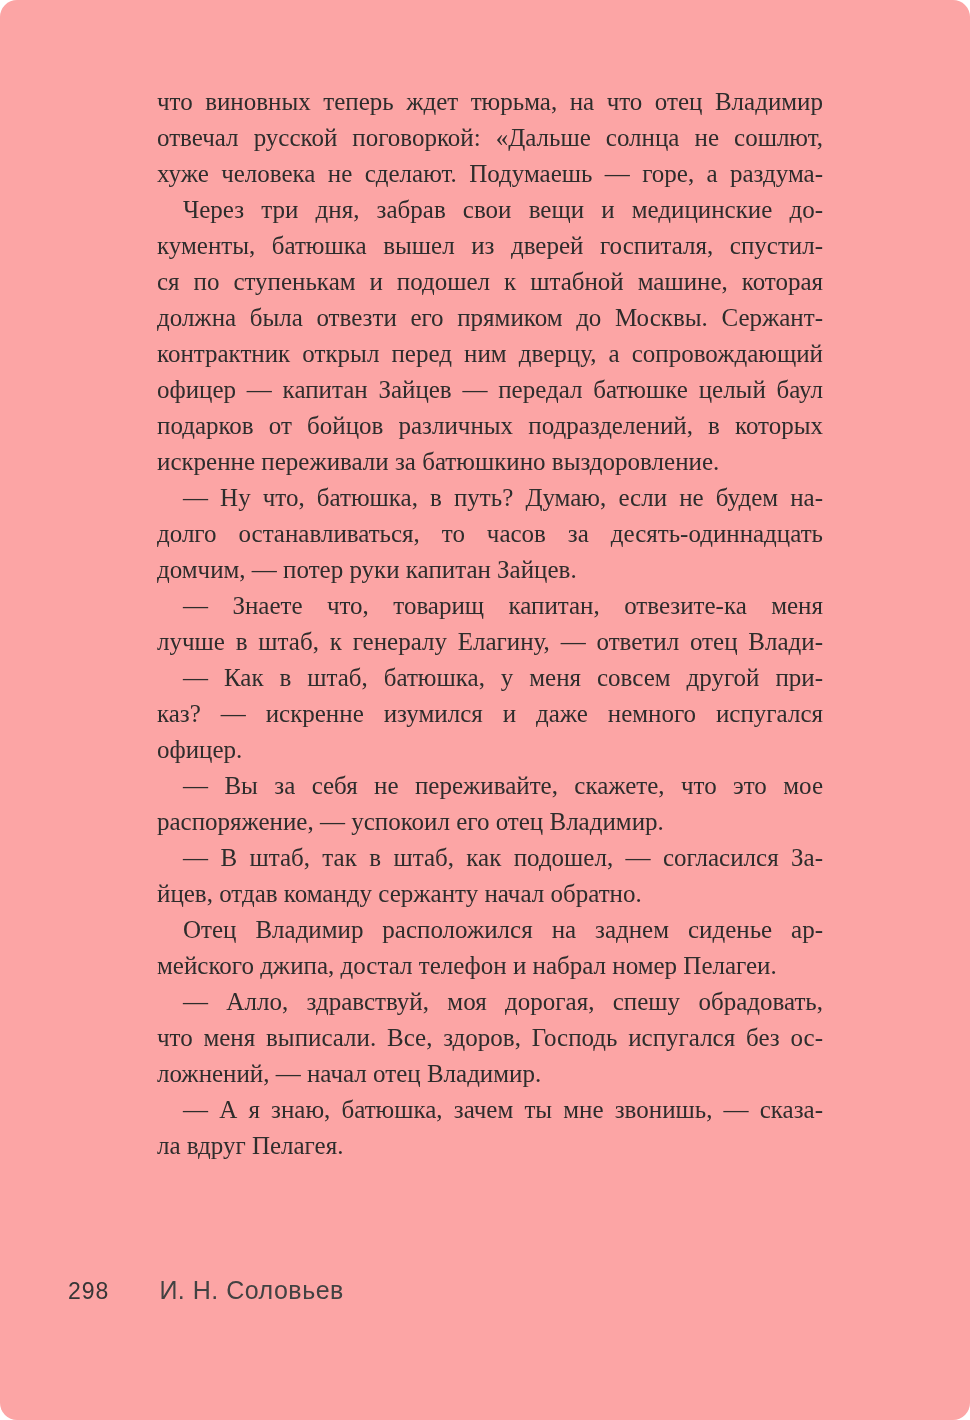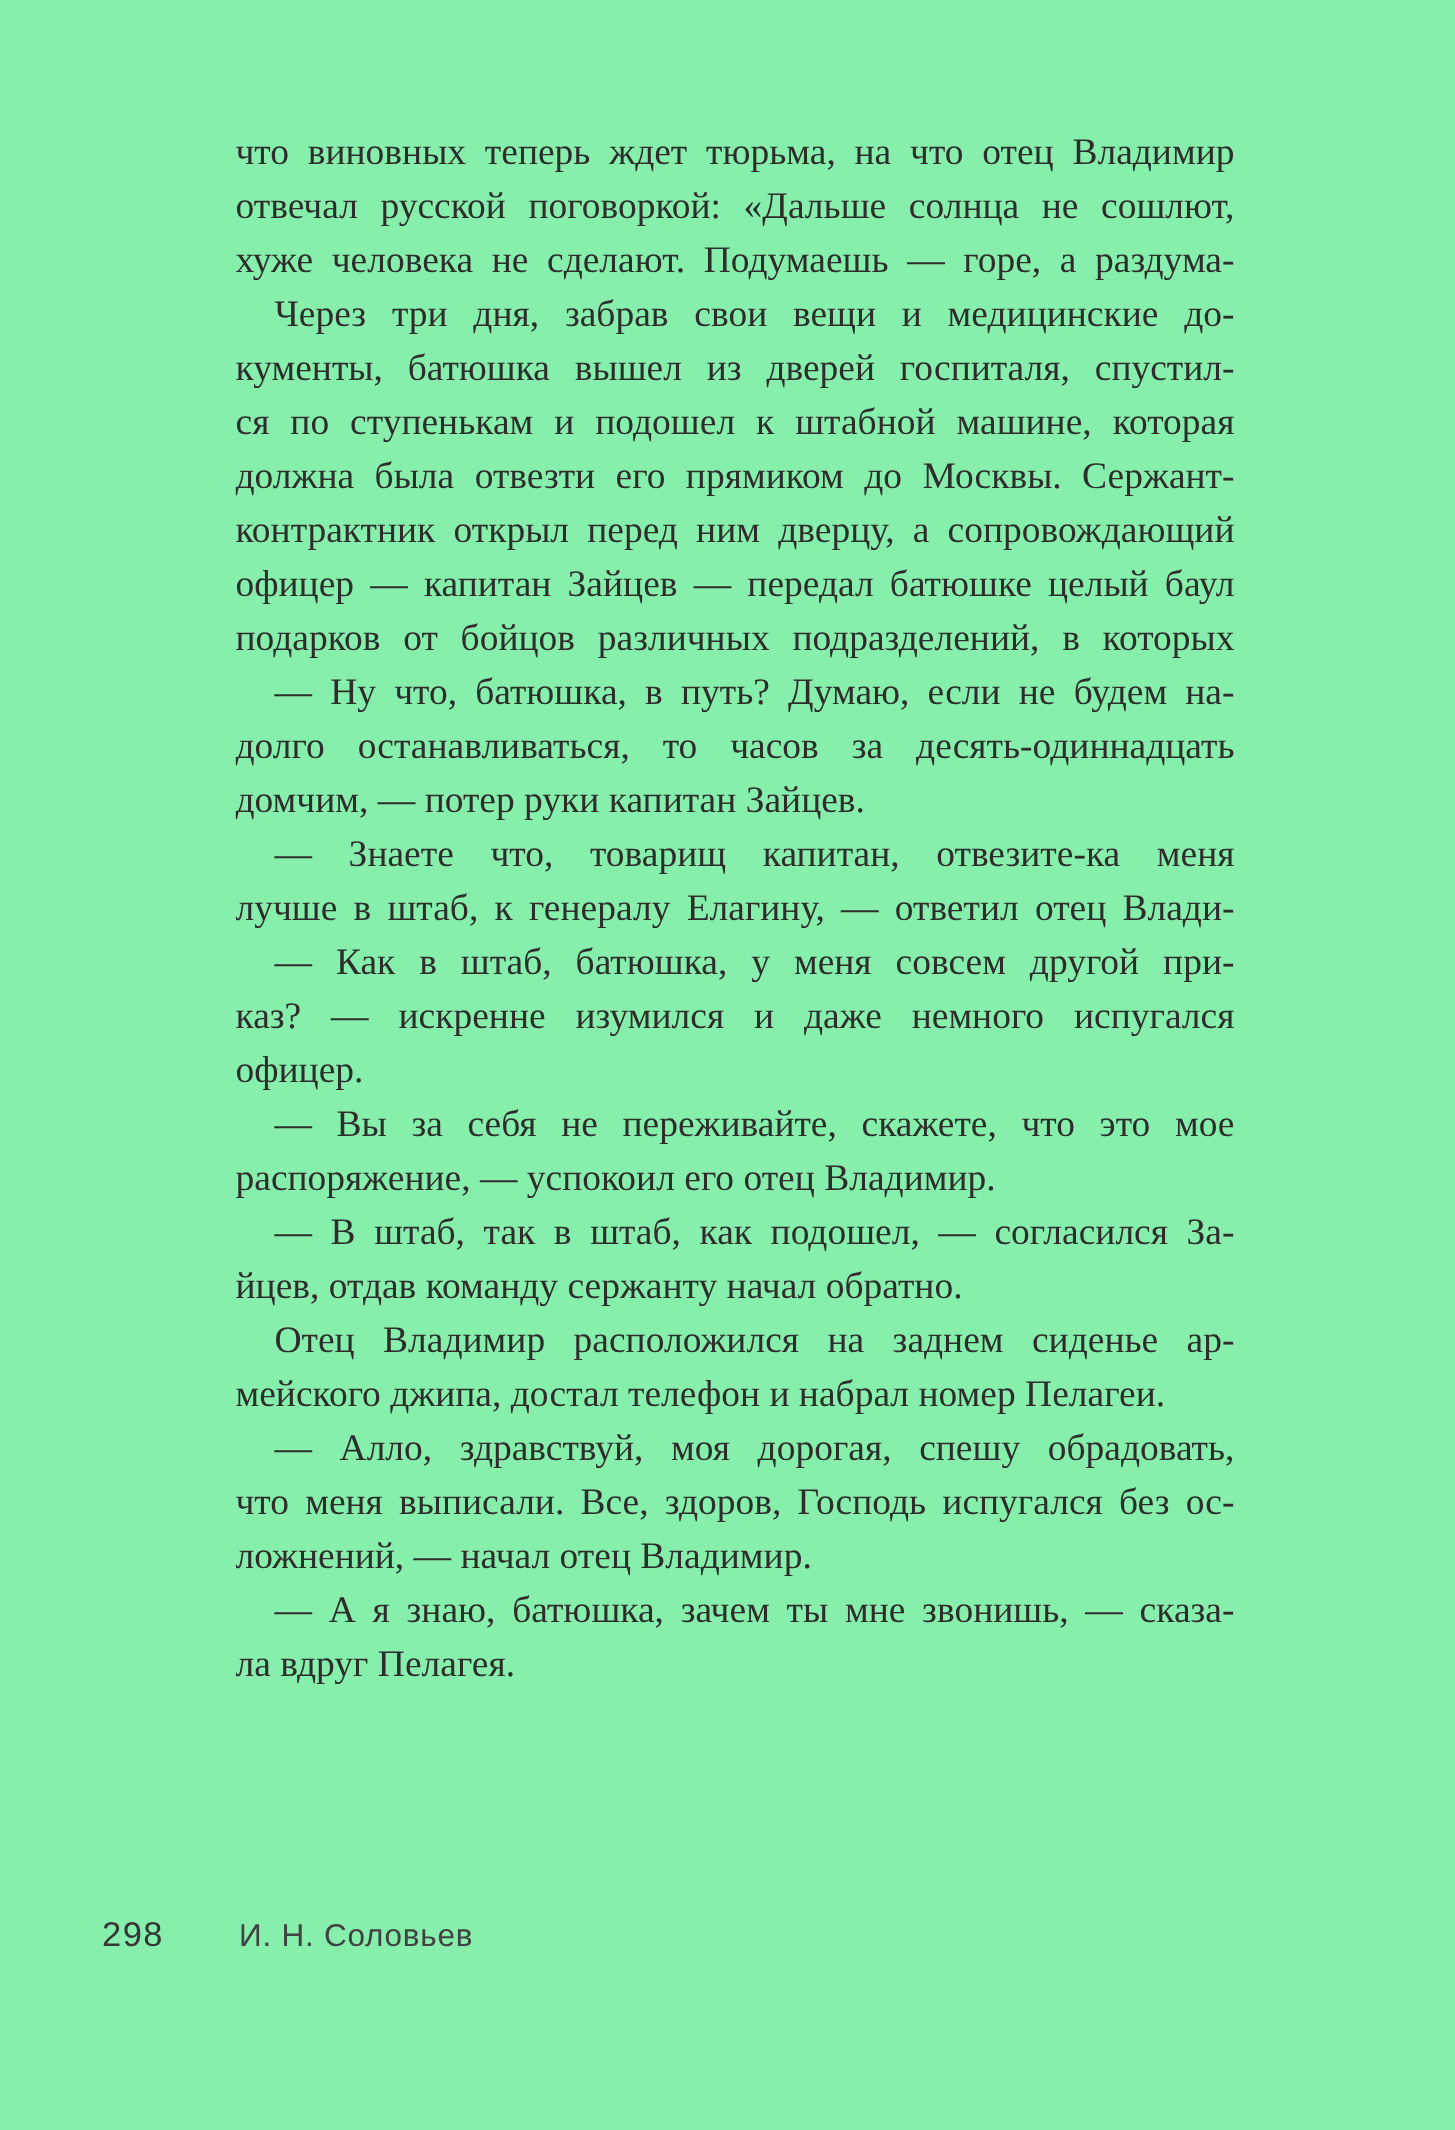--- a/index.html
+++ b/index.html
@@ -4,23 +4,24 @@
 <style>
   html, body {
     margin: 0;
     padding: 0;
     background: #ffffff;
   }
   .page {
     position: relative;
     width: 970px;
     height: 1420px;
-    background: #86efac;
+    background: #fca5a5;
     overflow: hidden;
     font-family: "Liberation Serif", serif;
+    border-radius: 17px;
   }
   .body-text {
     position: absolute;
     left: 157px;
     top: 84px;
     width: 666px;
     color: #2e2d2c;
     font-size: 25px;
     line-height: 36px;
   }
@@ -47,41 +48,42 @@
     font-family: "Liberation Sans", sans-serif;
     color: #3b3b3b;
   }
   .page-number {
     font-size: 23px;
     letter-spacing: 1px;
     color: #363636;
   }
   .footer-author {
     margin-left: 50px;
-    font-size: 21px;
+    font-size: 25px;
     letter-spacing: 0.5px;
     color: #424242;
   }
 </style>
 </head>
 <body>
 
 <div class="page">
 
   <div class="body-text">
       <div class="line">что виновных теперь ждет тюрьма, на что отец Владимир</div>
       <div class="line">отвечал русской поговоркой: «Дальше солнца не сошлют,</div>
       <div class="line">хуже человека не сделают. Подумаешь — горе, а раздума-</div>
       <div class="line indent">Через три дня, забрав свои вещи и медицинские до-</div>
       <div class="line">кументы, батюшка вышел из дверей госпиталя, спустил-</div>
       <div class="line">ся по ступенькам и подошел к штабной машине, которая</div>
       <div class="line">должна была отвезти его прямиком до Москвы. Сержант-</div>
       <div class="line">контрактник открыл перед ним дверцу, а сопровождающий</div>
       <div class="line">офицер — капитан Зайцев — передал батюшке целый баул</div>
       <div class="line">подарков от бойцов различных подразделений, в которых</div>
+      <div class="line end">искренне переживали за батюшкино выздоровление.</div>
       <div class="line indent">— Ну что, батюшка, в путь? Думаю, если не будем на-</div>
       <div class="line">долго останавливаться, то часов за десять-одиннадцать</div>
       <div class="line end">домчим, — потер руки капитан Зайцев.</div>
       <div class="line indent">— Знаете что, товарищ капитан, отвезите-ка меня</div>
       <div class="line">лучше в штаб, к генералу Елагину, — ответил отец Влади-</div>
       <div class="line indent">— Как в штаб, батюшка, у меня совсем другой при-</div>
       <div class="line">каз? — искренне изумился и даже немного испугался</div>
       <div class="line end">офицер.</div>
       <div class="line indent">— Вы за себя не переживайте, скажете, что это мое</div>
       <div class="line end">распоряжение, — успокоил его отец Владимир.</div>

